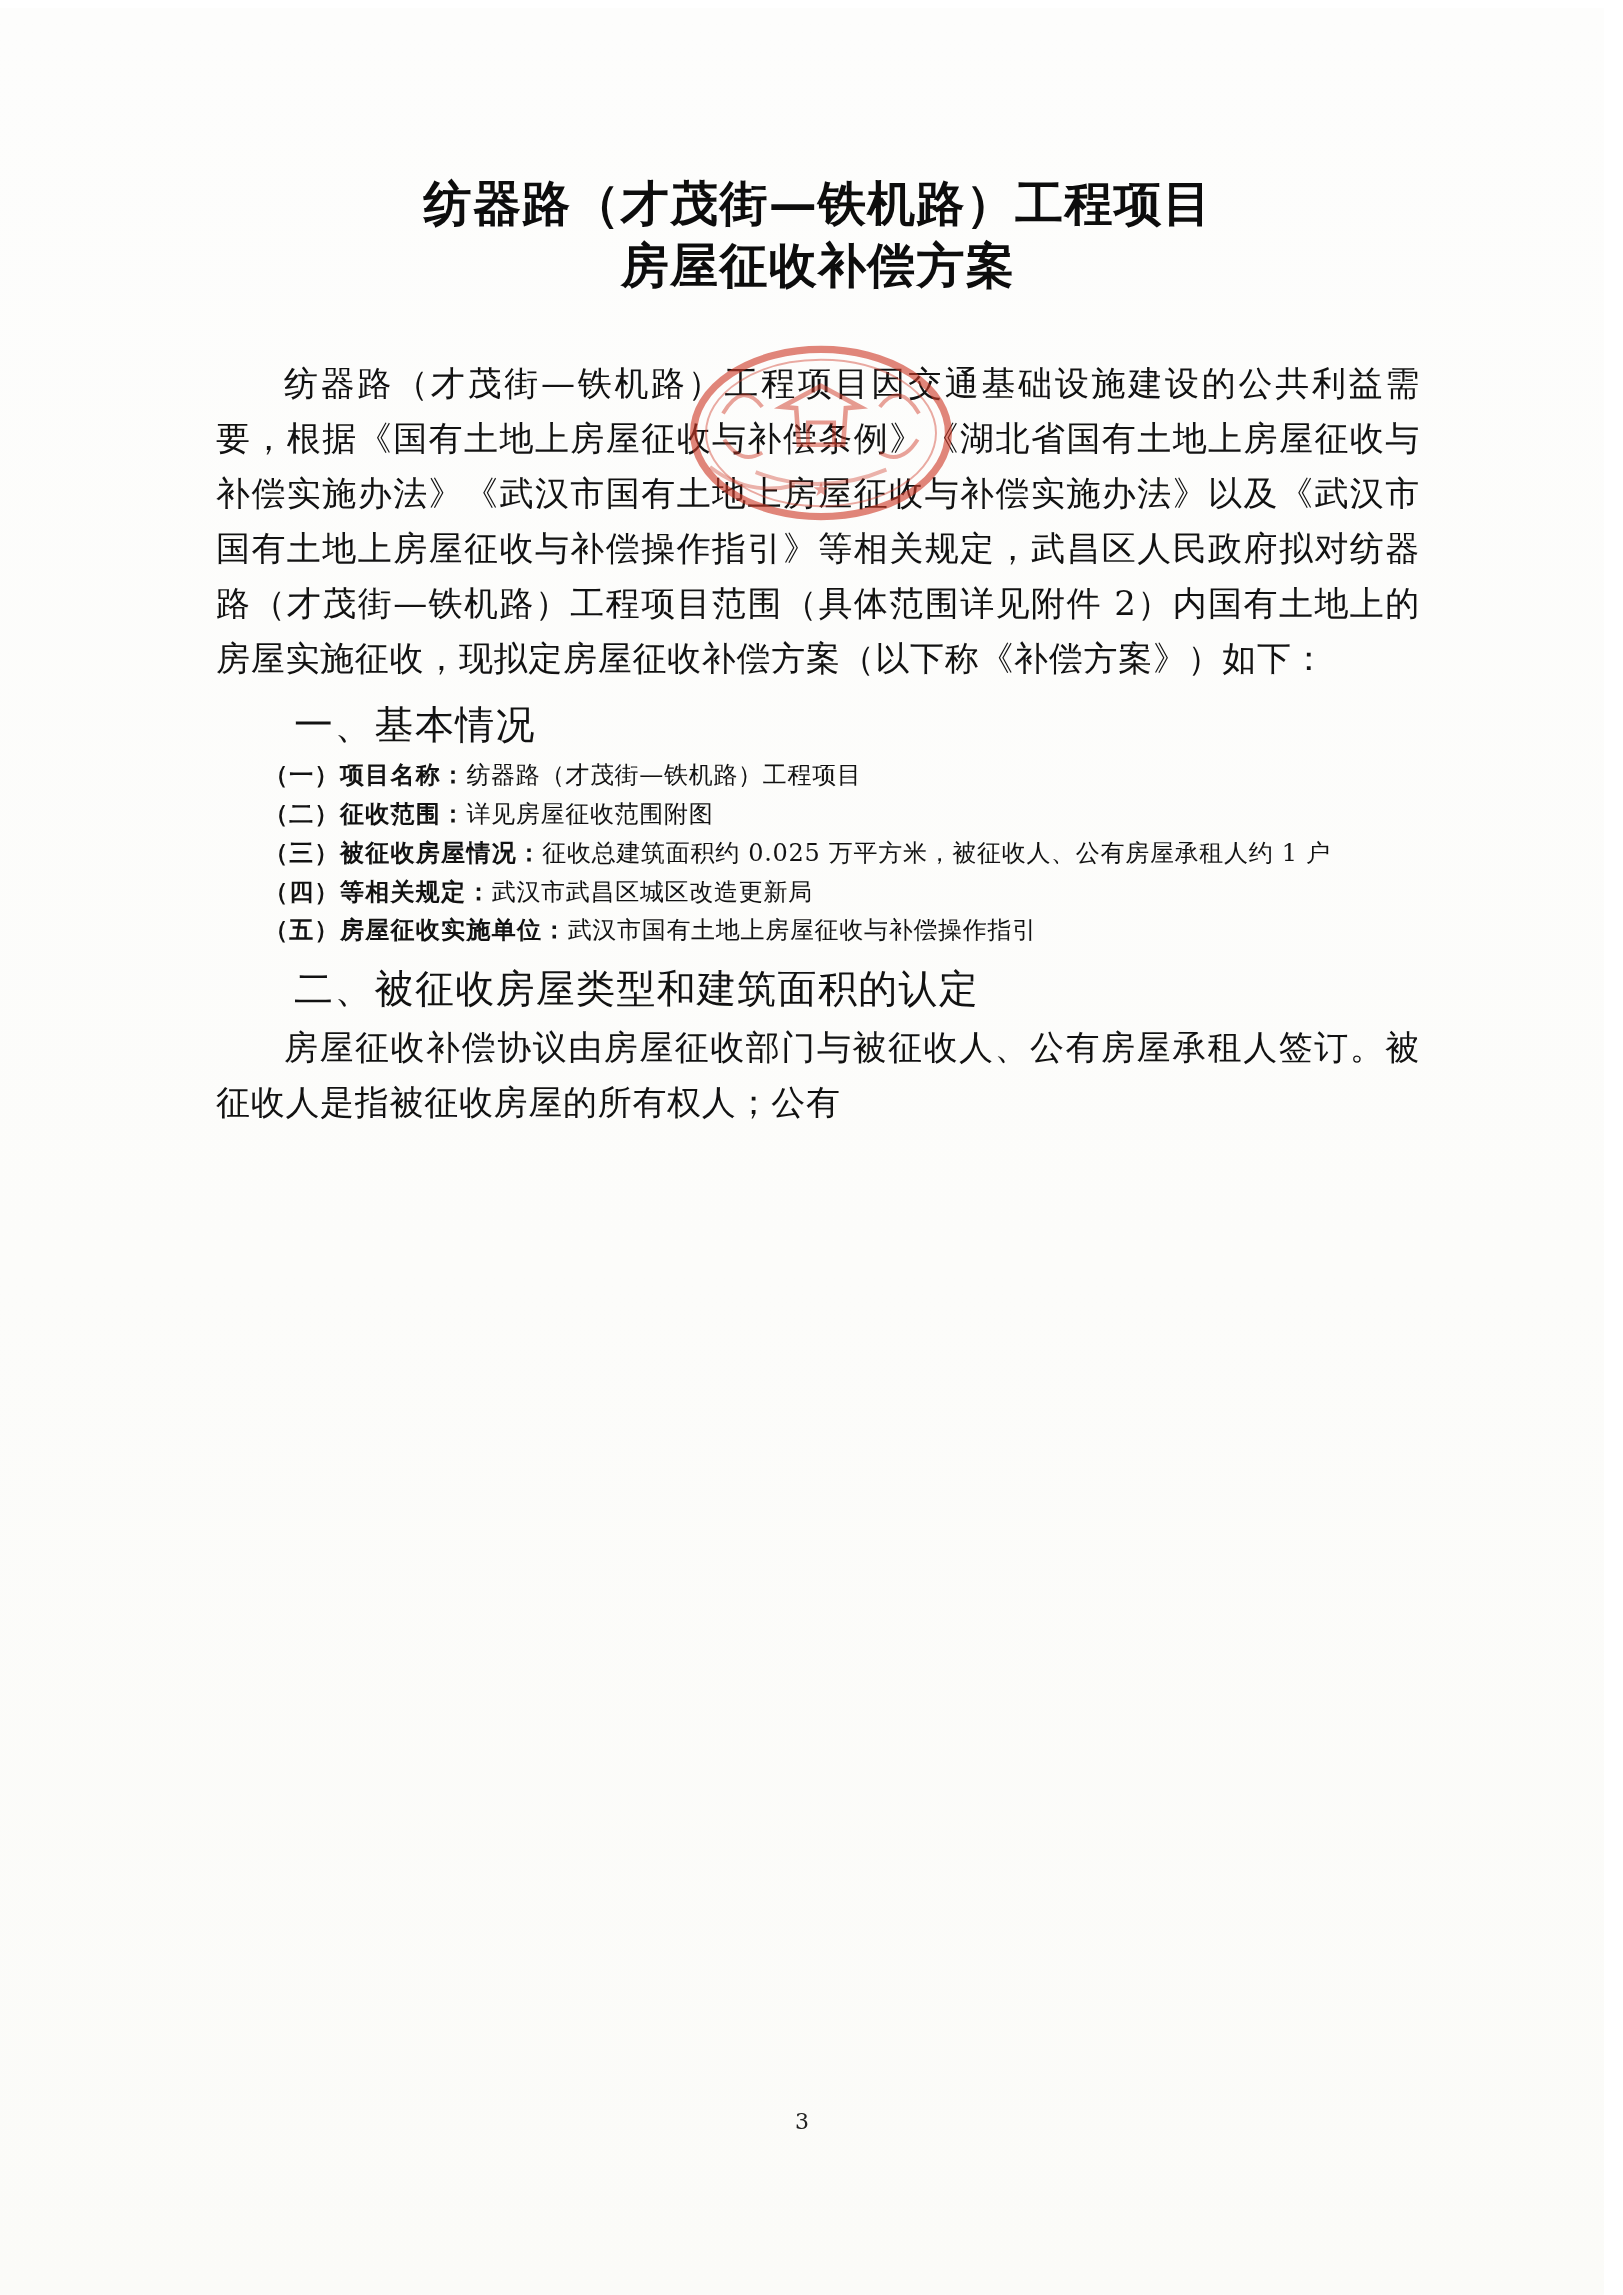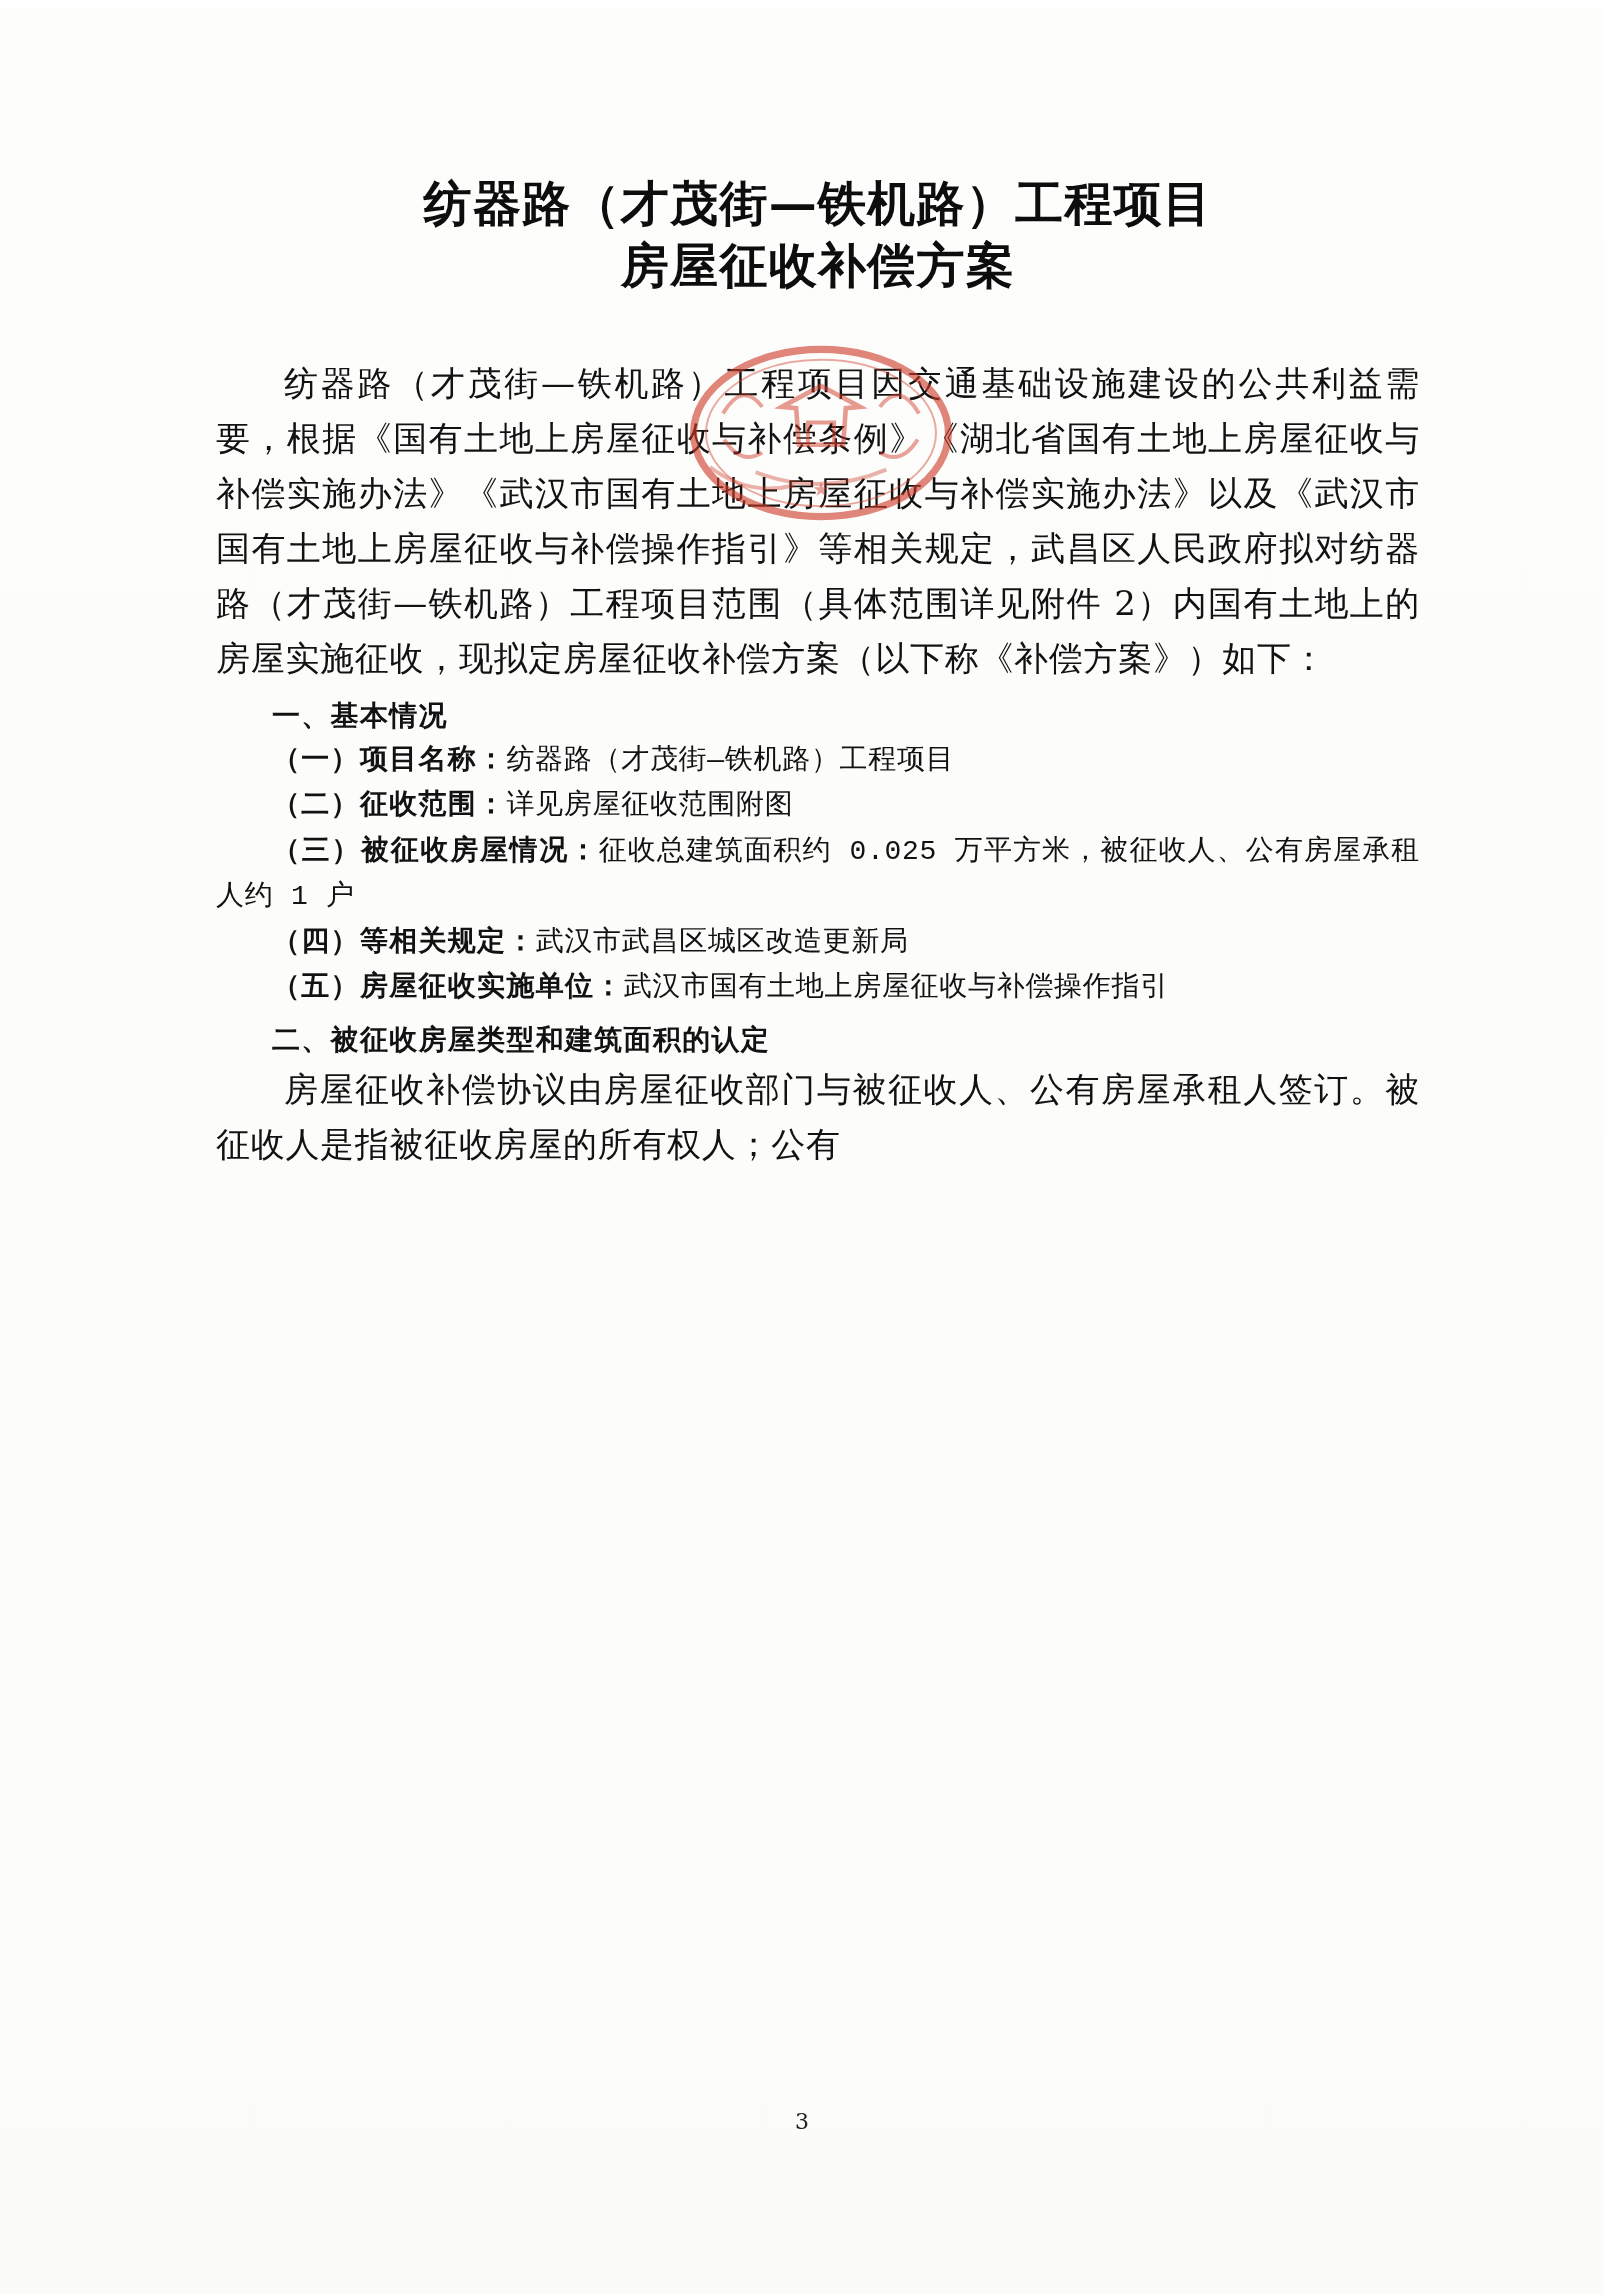--- a/index.html
+++ b/index.html
@@ -80,31 +80,30 @@
   .para {
     text-indent: 2em;
     margin-bottom: 2.6px;
   }
   .para.tight {
     margin-bottom: 0px;
   }
 
   .section-head {
     text-indent: 2em;
-    font-weight: 700;
-    font-size: 28px;
+    font-weight: 400;
+    font-size: 39px;
     line-height: 1.62;
     margin-top: 6.5px;
     letter-spacing: 1.3px;
   }
   .item {
     text-indent: 2em;
-    font-size: 28px;
+    font-size: 24px;
     line-height: 1.62;
-    font-family: Liberation Mono, monospace;
   }
   .item b {
     font-weight: 700;
     letter-spacing: 1.3px;
   }
   .item .cont {
     font-weight: 400;
   }
 
   .page-number {

